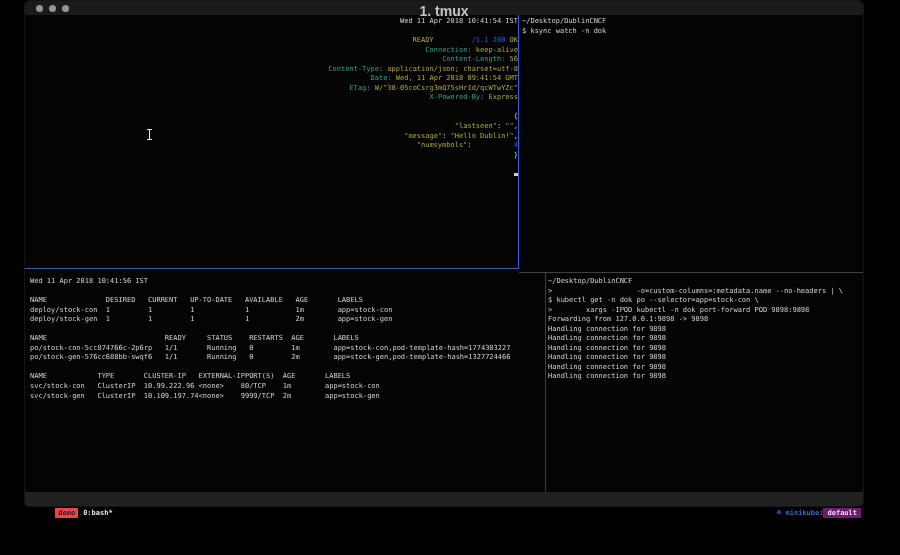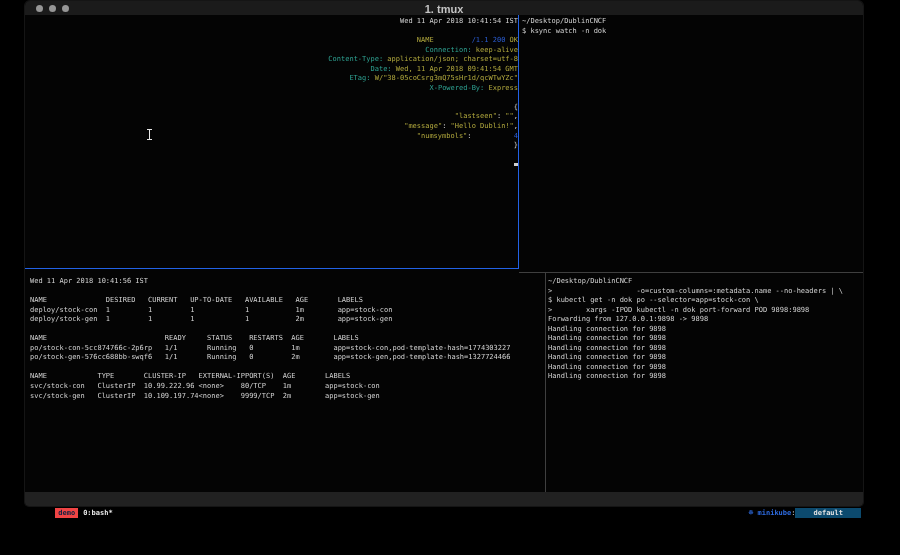--- a/index.html
+++ b/index.html
@@ -13,21 +13,21 @@
     background:#040404; border-radius:5px 5px 4px 4px;
     box-shadow:0 0 0 1px #151515;
   }
 
   
   .titlebar { position:relative; height:14px; background:#1b1b1b; border-radius:5px 5px 0 0; }
   .lights { position:absolute; left:11px; top:4px; display:flex; gap:6px; }
   .light { width:7px; height:7px; border-radius:50%; background:#969696; display:inline-block; }
   .title {
     position:absolute; left:0; right:0; top:2px; text-align:center;
-    font-family:"Liberation Sans", sans-serif; font-size:11px; font-weight:bold; color:#c4c4c4;
+    font-family:"Liberation Sans", sans-serif; font-size:14px; font-weight:bold; color:#c4c4c4;
   }
 
   
   .content { position:relative; height:477px; overflow:hidden; }
   .pane { position:absolute; overflow:hidden; }
   #pane-tl { left:0;   top:0;   width:493px; height:253px; padding:2px 0 0 5px;text-align:right; }
   #pane-tr { left:495px; top:0; width:343px; height:257px; padding:2px 0 0 2px; }
   #pane-bl { left:0;   top:254px; width:520px; height:223px; padding:8px 0 12px 5px; }
   #pane-br { left:522px; top:258px; width:316px; height:219px; padding:4px 0 0 1px; }
 
@@ -57,43 +57,44 @@
   .statusbar {
     position:relative; height:14px; background:#212121; border-radius:0 0 4px 4px;
     font-size:7px; line-height:14px; white-space:pre;
   }
   .session { background:#ef4444; color:#0e2140; font-weight:bold; padding:1px 3px; margin-left:5px; }
   .winlabel { color:#e8e8e8; font-weight:bold; margin-left:5px; }
   .sb-right { position:absolute; right:2px; top:0; height:14px; line-height:14px; }
   .kicon { color:#2e6be0; font-size:8px; }
   .kctx { color:#2e6be0; font-weight:bold; }
   .ksep { color:#d4d4d4; }
-  .kns { color:#e2e2e2; font-weight:bold; background:#0c4a6e; padding:1px 18px; }
+  .kns { color:#e2e2e2; font-weight:bold; background:#701a75; padding:1px 4px; }
 </style>
 </head>
 <body>
 
 <div class="screen">
   <div class="window">
 
     <div class="titlebar">
       <div class="lights">
         <span class="light"></span>
         <span class="light"></span>
         <span class="light"></span>
       </div>
       <div class="title">1. tmux</div>
     </div>
 
     <div class="content">
       <div class="pane" id="pane-tl">
           <div class="line"><span class="c-w">Wed 11 Apr 2018 10:41:54 IST</span></div>
           <div class="line"></div>
-          <div class="line"><span class="c-y">NAME</span><span class="c-b">/1.1 200</span><span class="c-y"> OK</span></div>
+          <div class="line"><span class="c-y">READY</span><span class="c-b">/1.1 200</span><span class="c-y"> OK</span></div>
           <div class="line"><span class="c-t">Connection:</span><span class="c-y"> keep-alive</span></div>
+          <div class="line"><span class="c-t">Content-Length:</span><span class="c-y"> 56</span></div>
           <div class="line"><span class="c-t">Content-Type:</span><span class="c-y"> application/json; charset=utf-8</span></div>
           <div class="line"><span class="c-t">Date:</span><span class="c-y"> Wed, 11 Apr 2018 09:41:54 GMT</span></div>
           <div class="line"><span class="c-t">ETag:</span><span class="c-y"> W/"38-05coCsrg3mQ75sHr1d/qcWTwYZc"</span></div>
           <div class="line"><span class="c-t">X-Powered-By:</span><span class="c-y"> Express</span></div>
           <div class="line"></div>
           <div class="line"><span class="c-w">{</span></div>
           <div class="line"><span class="c-y">    "lastseen"</span><span class="c-w">: </span><span class="c-y">""</span><span class="c-w">,</span></div>
           <div class="line"><span class="c-y">    "message"</span><span class="c-w">: </span><span class="c-y">"Hello Dublin!"</span><span class="c-w">,</span></div>
           <div class="line"><span class="c-y">    "numsymbols"</span><span class="c-w">: </span><span class="c-b">4</span><span class="c-w"></span></div>
           <div class="line"><span class="c-w">}</span></div>

